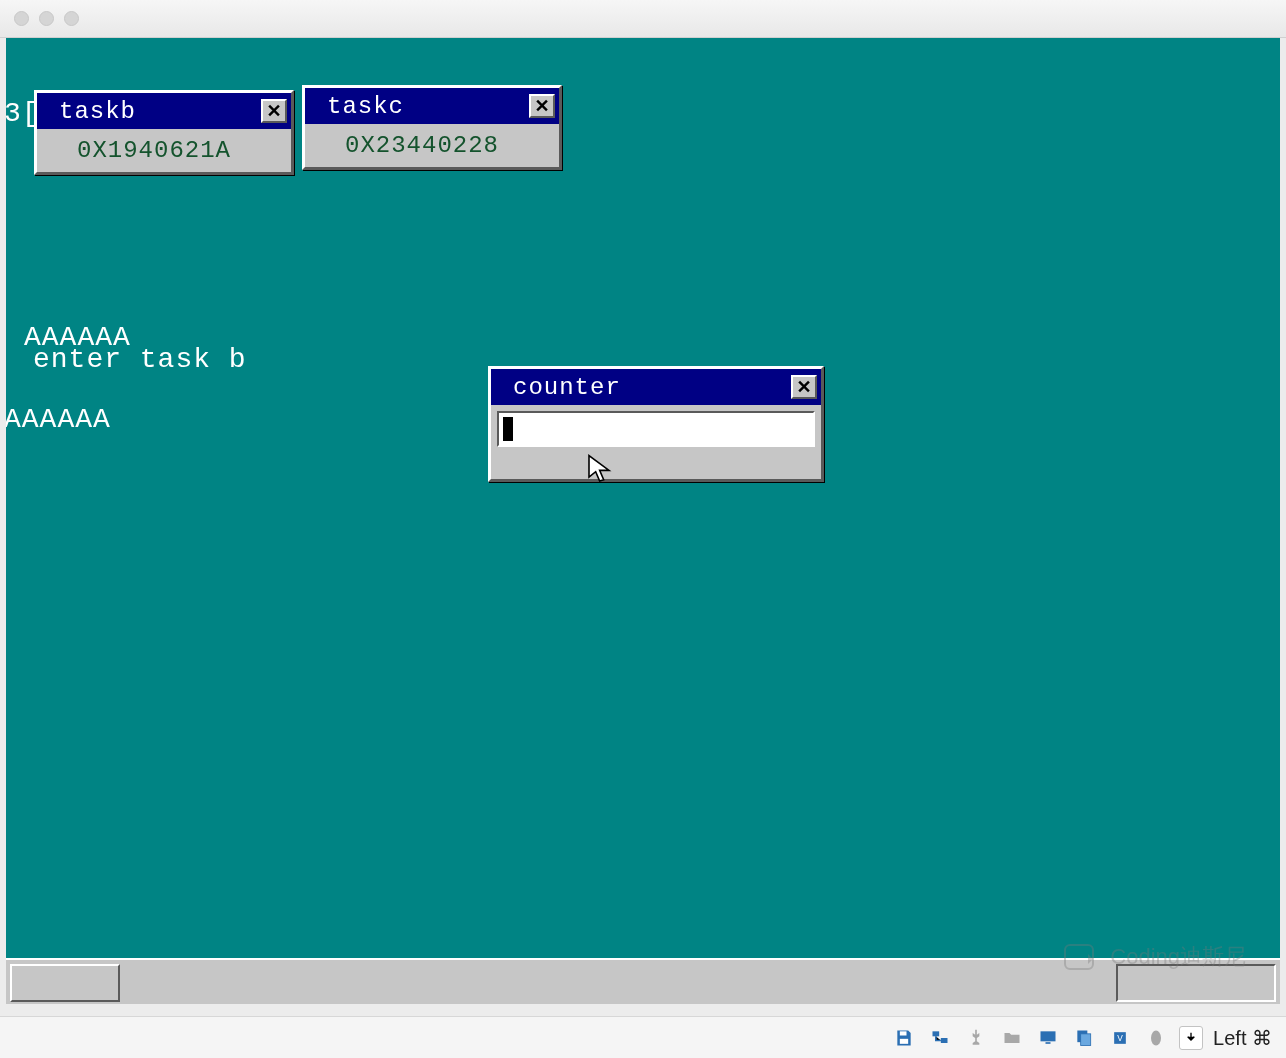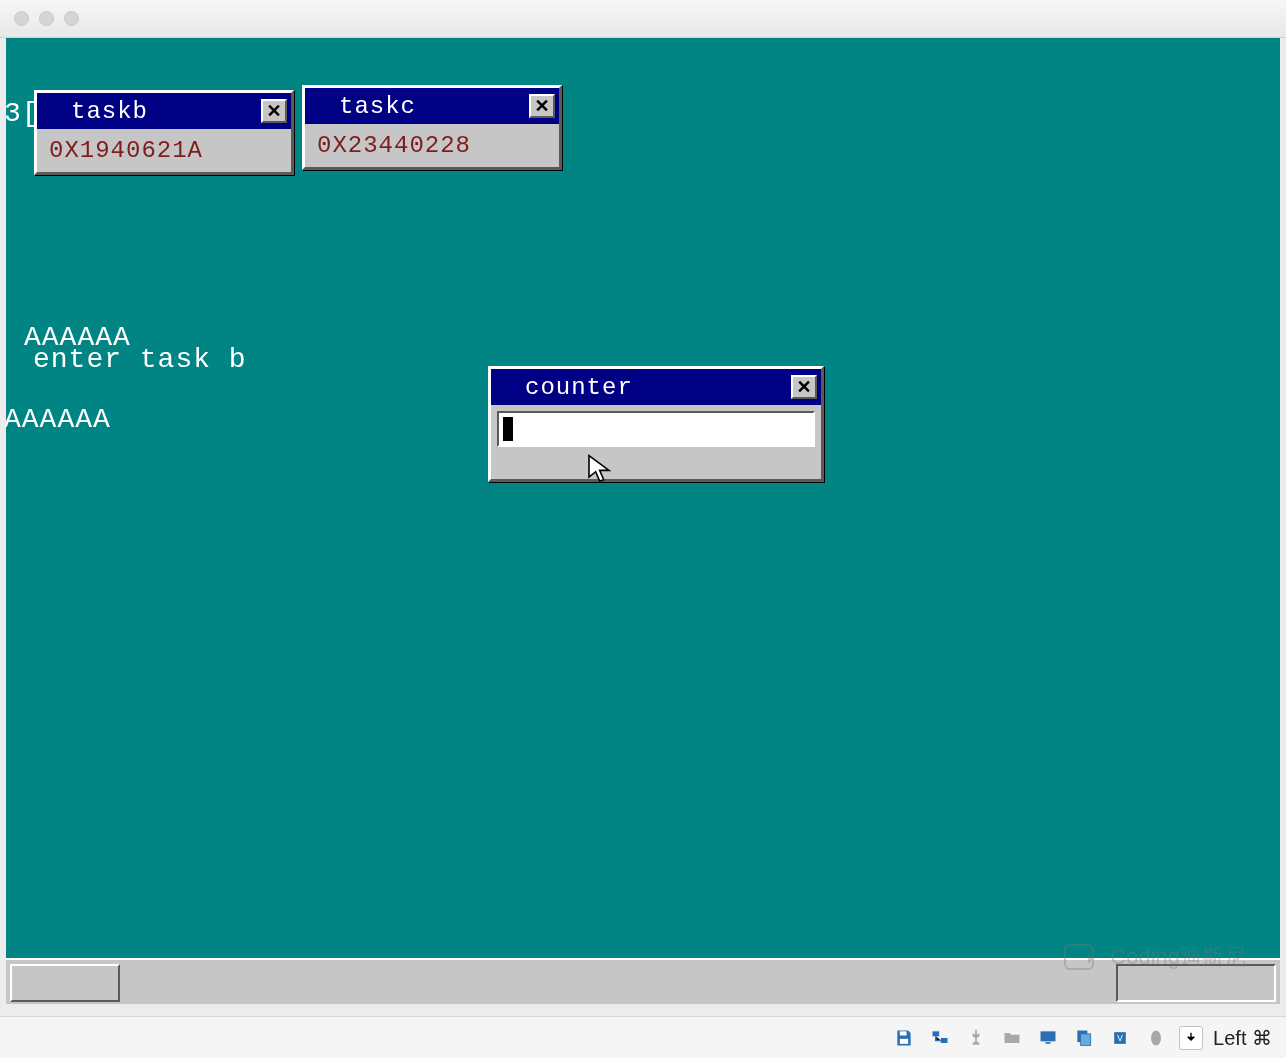--- a/index.html
+++ b/index.html
@@ -38,21 +38,21 @@
     border-top: 3px solid #ffffff;
     border-left: 3px solid #ffffff;
     border-right: 3px solid #5a5a5a;
     border-bottom: 3px solid #5a5a5a;
     box-shadow: 1px 1px 0 #000;
   }
   .win-title {
     height: 36px;
     background: #000084;
     display: flex; align-items: center;
-    padding-left: 34px; padding-right: 4px;
+    padding-left: 22px; padding-right: 4px;
     position: relative;
   }
   .win-title-text {
     color: #ffffff; font-size: 24px;
     font-family: "Courier New", monospace;
     letter-spacing: 1px;
     flex: 1;
   }
   .close-btn {
     width: 26px; height: 24px;
@@ -60,23 +60,24 @@
     border-top: 2px solid #ffffff;
     border-left: 2px solid #ffffff;
     border-right: 2px solid #5a5a5a;
     border-bottom: 2px solid #5a5a5a;
     display: flex; align-items: center; justify-content: center;
     font-weight: bold; color: #000;
     font-family: Arial, sans-serif; font-size: 18px;
   }
   .win-body {
     padding: 8px 12px;
-    color: #7f1d1d; font-size: 24px;
+    color: #14532d; font-size: 24px;
     font-family: "Courier New", monospace;
     letter-spacing: 1px;
+    margin-left: 28px;
   }
   .counter-input-wrap {
     padding: 6px;
   }
   .counter-input {
     width: 100%; height: 36px;
     background: #ffffff;
     border-top: 2px solid #5a5a5a;
     border-left: 2px solid #5a5a5a;
     border-right: 2px solid #ffffff;

